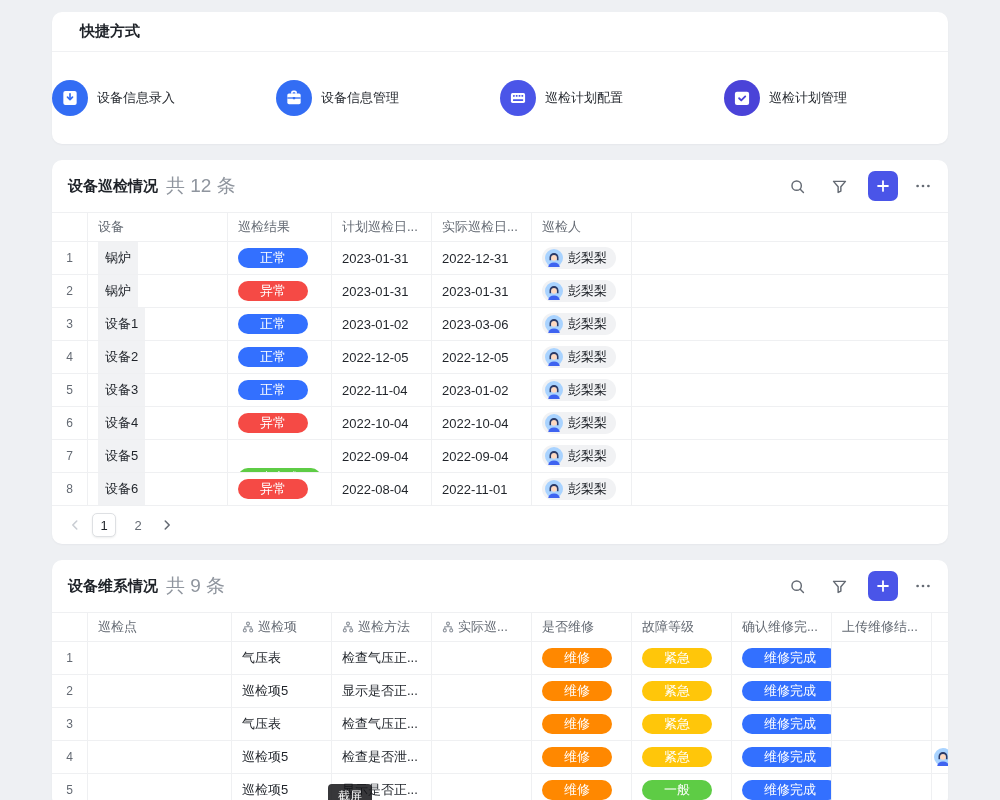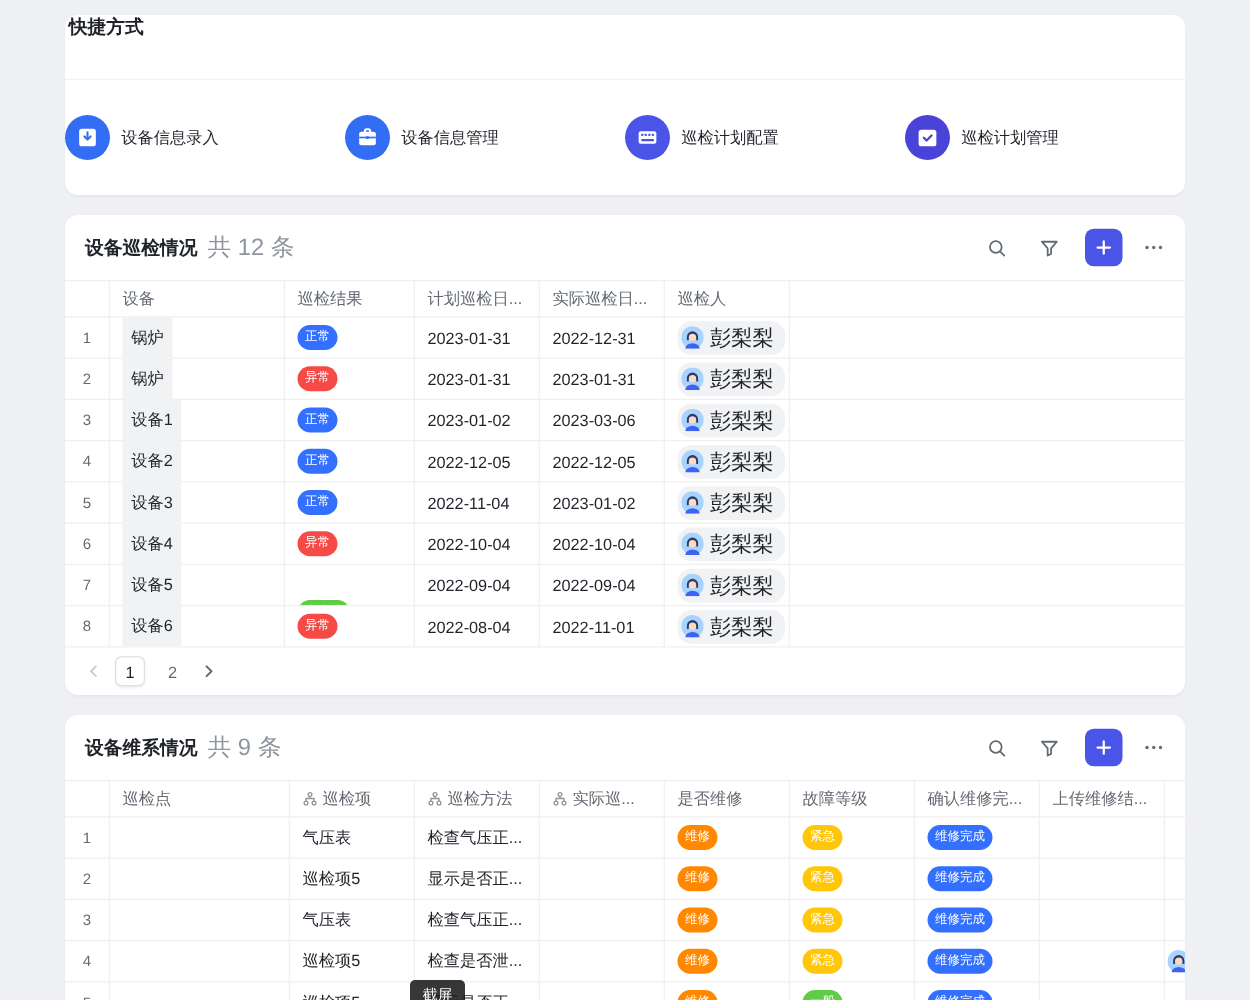--- a/index.html
+++ b/index.html
@@ -1,20 +1,20 @@
 <!DOCTYPE html>
 <html><head>
 <meta charset="utf-8">
 <style>
   *{box-sizing:border-box;margin:0;padding:0}
   html,body{width:1000px;height:800px;overflow:hidden;background:#eef0f3;
     font-family:"Liberation Sans","DejaVu Sans",sans-serif;position:relative}
   .page{position:absolute;left:52px;top:12px;width:896px}
   .card{background:#fff;border-radius:10px;margin-bottom:16px;box-shadow:0 1px 2px rgba(31,35,41,.04)}
-  .card-title-row{height:52px;display:flex;padding:0 3px;border-bottom:1px solid #f0f1f3}
+  .card-title-row{height:40px;display:flex;align-items:center;padding:0 28px;border-bottom:1px solid #f0f1f3}
   .card-title{font-size:15px;font-weight:bold;color:#1f2329}
   .card-count{font-size:19px;color:#8f959e;margin-left:8px}
   .shortcuts-row{display:flex;height:92px;align-items:center}
   .shortcut{flex:1;display:flex;flex-direction:row;align-items:center;gap:9px;cursor:pointer}
   .shortcut-circle{width:36px;height:36px;border-radius:50%;display:flex;align-items:center;justify-content:center}
   .shortcut-label{font-size:13px;color:#1f2329}
   .card-header{height:52px;display:flex;align-items:center;padding:0 16px}
   .spacer{flex:1}
   .hicon{width:18px;height:18px;margin-left:24px;display:flex;align-items:center;justify-content:center;color:#646a73;cursor:pointer}
   .add-btn{width:30px;height:30px;border:none;border-radius:7px;margin-left:20px;display:flex;
@@ -26,23 +26,23 @@
   .thead{height:30px;border-top:1px solid #eff0f2;color:#646a73}
   .trow{height:33px;color:#1f2329}
   .cell{height:100%;display:flex;align-items:center;padding:0 10px;border-right:1px solid #eff0f2;
     border-bottom:1px solid #eff0f2;overflow:hidden;white-space:nowrap;font-size:13px}
   .cell.num{justify-content:center;padding:0;color:#646a73;font-size:12px}
   .cell.nob{border-right:none}
   .cell.extra{padding:0 2px}
   .hlabel{overflow:hidden;text-overflow:ellipsis}
   .ficon{display:flex;margin-right:4px;flex:none}
   .chip{background:#f1f2f4;border-radius:4px;padding:20px 7px;font-size:13px;line-height:16px}
-  .pill{color:#fff;border-radius:10px;padding:2px 6px;font-size:10px;line-height:16px}
-  .pchip{display:inline-flex;align-items:center;gap:5px;background:#f1f2f4;border-radius:11px;
-    padding:2px 9px 2px 3px;font-size:17px}
+  .pill{color:#fff;border-radius:10px;padding:2px 22px;font-size:13px;line-height:16px}
+  .pchip{display:inline-flex;align-items:flex-start;gap:5px;background:#f1f2f4;border-radius:11px;
+    padding:2px 9px 2px 3px;font-size:13px}
   .avatar{display:flex;width:18px;height:18px;flex:none}
   .pagination{height:38px;display:flex;align-items:center;gap:10px;padding:0 16px}
   .pg-chev{display:flex;color:#646a73;cursor:pointer}
   .pg-chev.disabled{color:#c9cdd3}
   .pg-num{min-width:24px;height:24px;display:flex;align-items:center;justify-content:center;
     font-size:13px;color:#646a73;cursor:pointer}
   .pg-num.current{background:#fff;border:1px solid #dee0e3;border-radius:5px;color:#1f2329;
     box-shadow:0 1px 2px rgba(31,35,41,.08)}
   .tooltip{position:absolute;left:328px;top:784px;background:rgba(20,20,24,.85);color:#fff;
     font-size:12px;padding:4px 10px;border-radius:4px;z-index:10}

